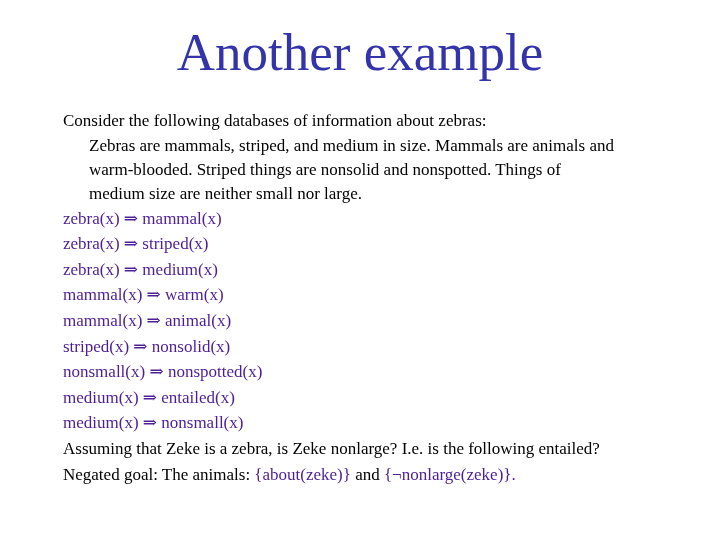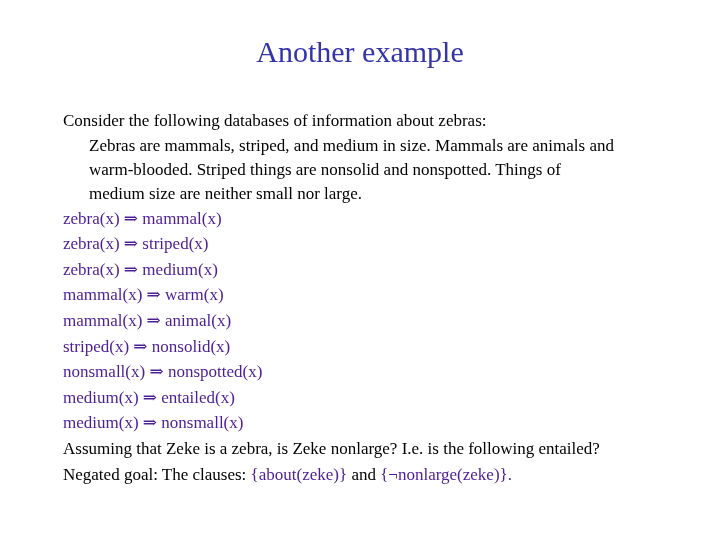--- a/index.html
+++ b/index.html
@@ -14,21 +14,21 @@
       overflow: hidden;
       font-family: "Liberation Serif", "DejaVu Serif", serif;
       color: #000000;
     }
     .slide-title {
       position: absolute;
       top: 26px;
       left: 0;
       width: 720px;
       text-align: center;
-      font-size: 30px;
+      font-size: 53px;
       line-height: 52px;
       color: #3333aa;
       margin: 0;
       font-weight: normal;
     }
     .content {
       position: absolute;
       top: 108px;
       left: 37px;
       width: 670px;
@@ -72,15 +72,15 @@
     <div class="line blue">mammal(x) ⇒ warm(x)</div>
     <div class="line blue">mammal(x) ⇒ animal(x)</div>
     <div class="line blue">striped(x) ⇒ nonsolid(x)</div>
     <div class="line blue">nonsmall(x) ⇒ nonspotted(x)</div>
     <div class="line blue">medium(x) ⇒ entailed(x)</div>
     <div class="line blue">medium(x) ⇒ nonsmall(x)</div>
   </div>
 
   <div class="line">Assuming that Zeke is a zebra, is Zeke nonlarge? I.e. is the following entailed?</div>
   <div class="line">
-    <span>Negated goal: The clauses: </span><span class="blue">{about(zeke)}</span><span> and </span><span class="blue">{¬nonlarge(zeke)}</span><span class="blue">.</span>
+    <span>Negated goal: The animals: </span><span class="blue">{about(zeke)}</span><span> and </span><span class="blue">{¬nonlarge(zeke)}</span><span class="blue">.</span>
   </div>
 </div>
 
 </body></html>

